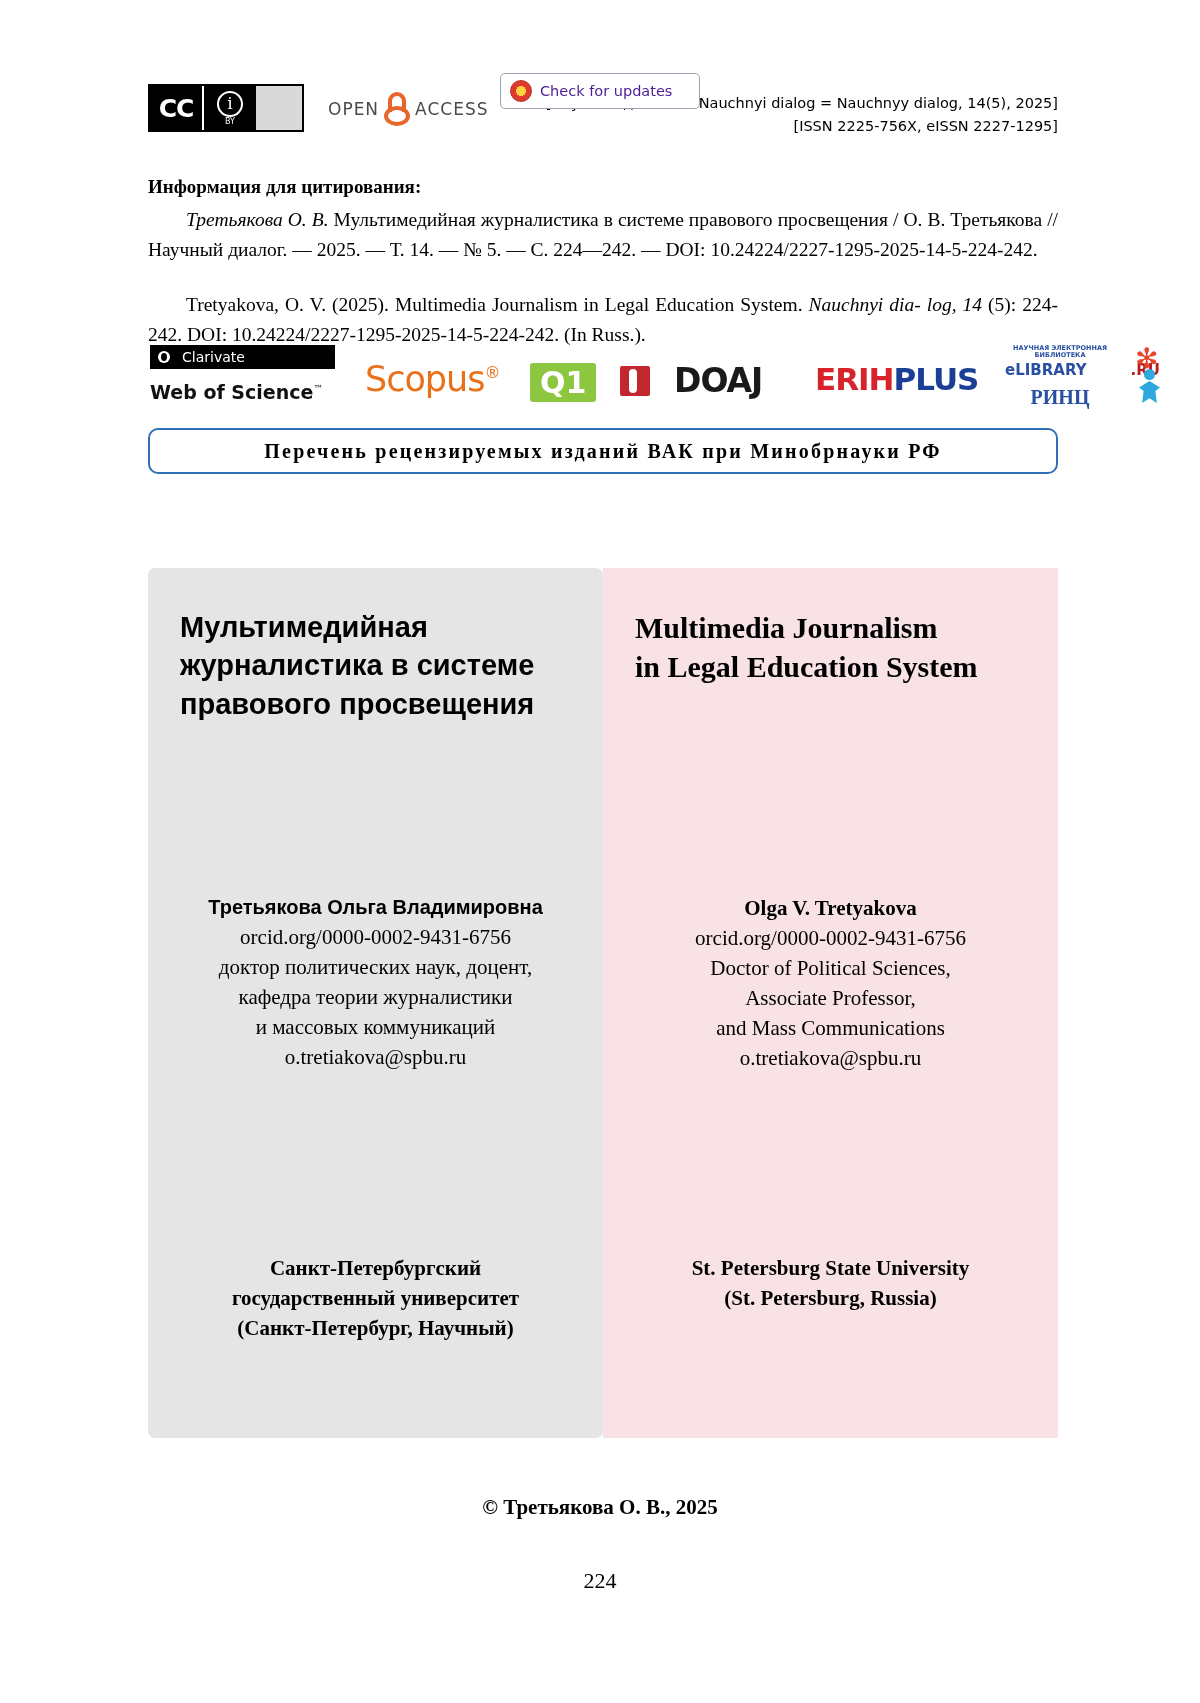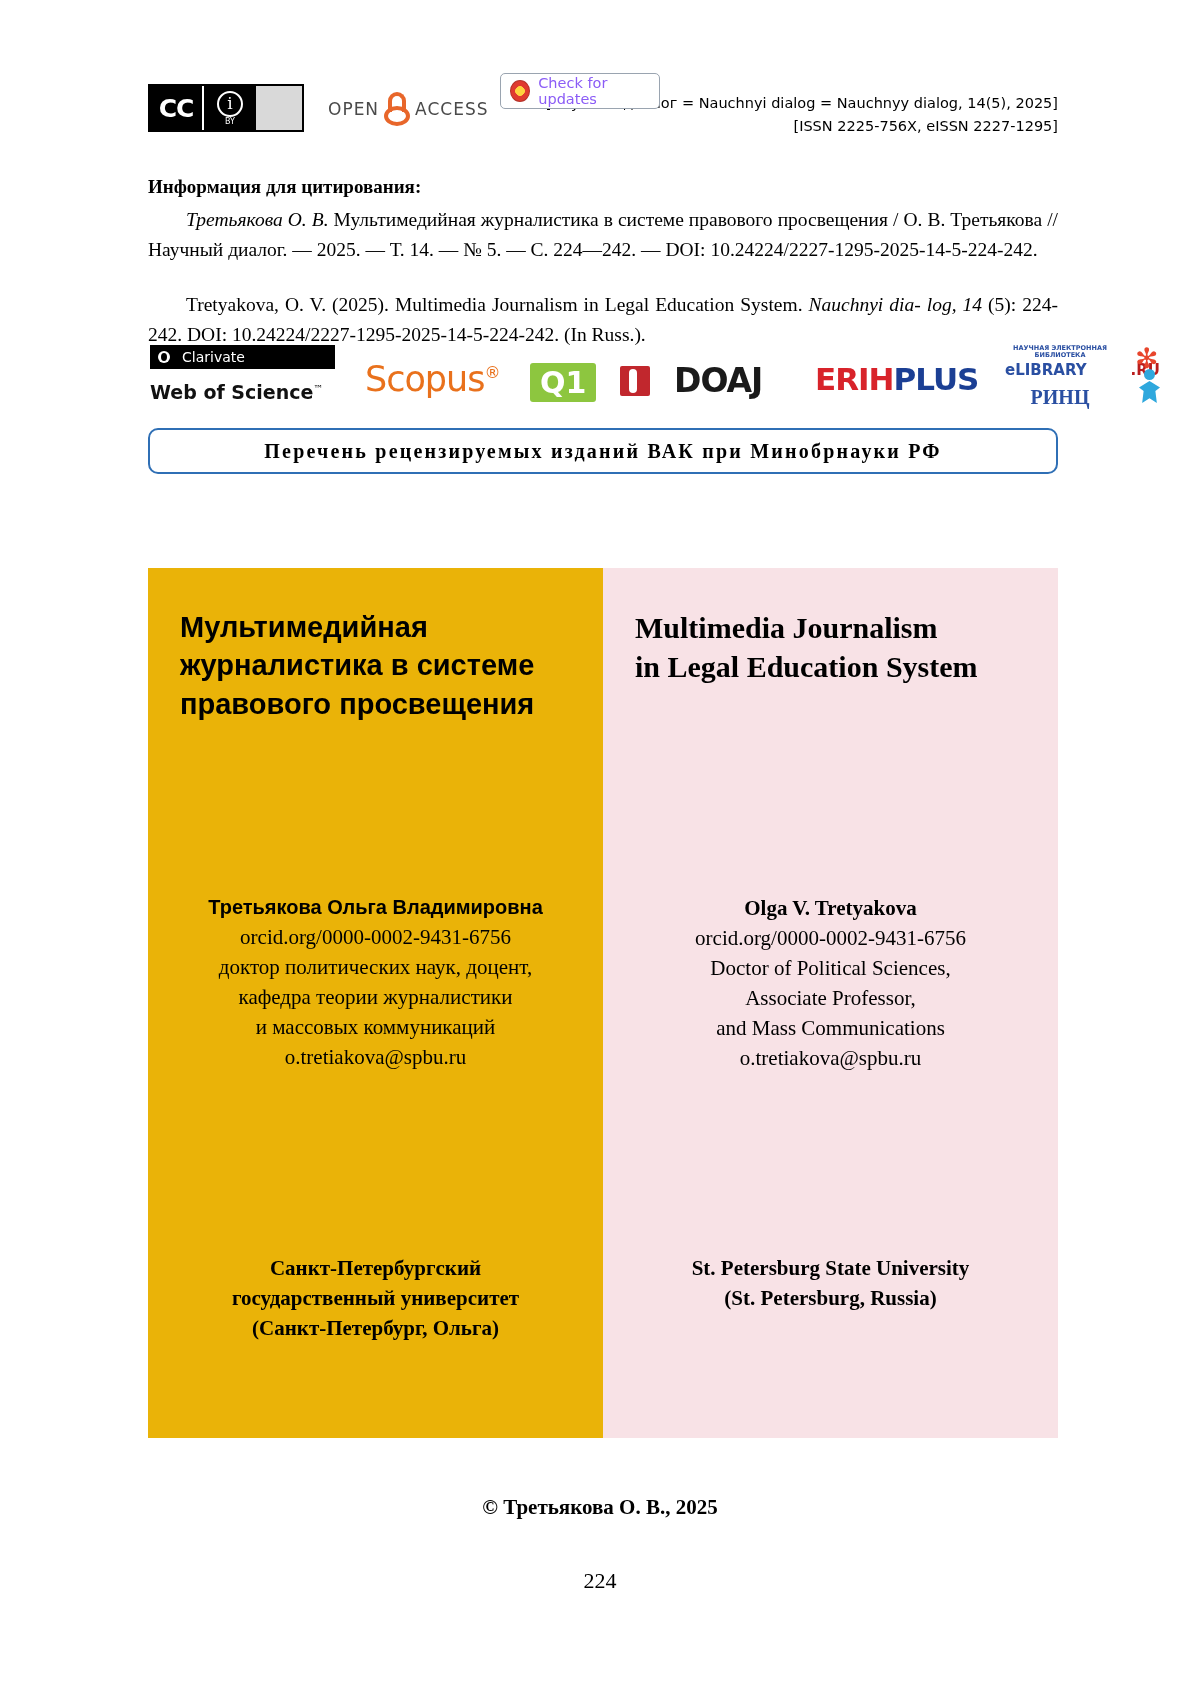--- a/index.html
+++ b/index.html
@@ -123,32 +123,32 @@
     text-align: right;
     font-family: "DejaVu Sans", sans-serif;
     font-size: 14.5px;
     line-height: 1.6;
     color: #000;
   }
 
   .check-updates {
     position: absolute;
     left: 500px; top: 73px;
-    width: 160px; height: 36px;
+    width: 200px; height: 36px;
     border: 1px solid #9aa4b0;
     border-radius: 5px;
     background: #fff;
     display: flex;
     align-items: center;
     gap: 8px;
     padding-left: 9px;
     box-sizing: border-box;
     font-family: "DejaVu Sans", sans-serif;
     font-size: 14.5px;
-    color: #8b5cf6;
+    color: #4c1d95;
   }
   .check-updates .cu-icon {
     width: 22px; height: 22px;
     border-radius: 50%;
     background: radial-gradient(circle at 50% 50%, #ffd23f 0 35%, #e03a2f 36% 100%);
     border: 1px solid #b5322a;
     box-sizing: border-box;
   }
 
   
@@ -351,21 +351,21 @@
     left: 148px; top: 568px;
     width: 910px; height: 870px;
     display: flex;
   }
   .panel {
     width: 455px;
     box-sizing: border-box;
     position: relative;
     padding: 40px 32px;
   }
-  .panel.ru { background: #eab308; }
+  .panel.ru { background: #e5e5e5; border-radius: 7px; }
   .panel.en { background: #f8e2e6; }
   .divider {
     position: absolute;
     left: 455px; top: 0;
     width: 3px; height: 870px;
     background: #000;
   }
 
   .title-ru {
     font-family: "Liberation Sans", sans-serif;
@@ -531,21 +531,21 @@
         <div>orcid.org/0000-0002-9431-6756</div>
         <div>доктор политических наук, доцент,</div>
         <div>кафедра теории журналистики</div>
         <div>и массовых коммуникаций</div>
         <div>o.tretiakova@spbu.ru</div>
       </div>
 
       <div class="affil-block">
         <div>Санкт-Петербургский</div>
         <div>государственный университет</div>
-        <div>(Санкт-Петербург, Ольга)</div>
+        <div>(Санкт-Петербург, Научный)</div>
       </div>
     </div>
 
     <div class="divider"></div>
 
     <div class="panel en">
       <div class="title-en">
         <div>Multimedia Journalism</div>
         <div>in Legal Education System</div>
       </div>

